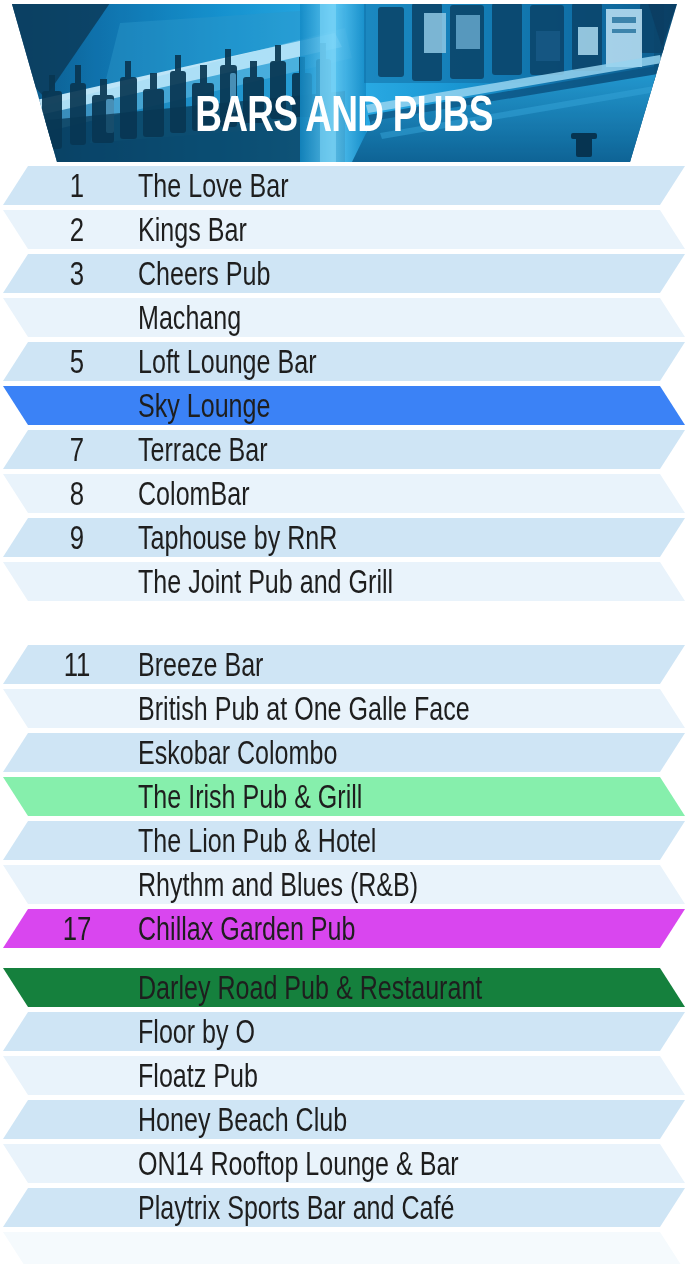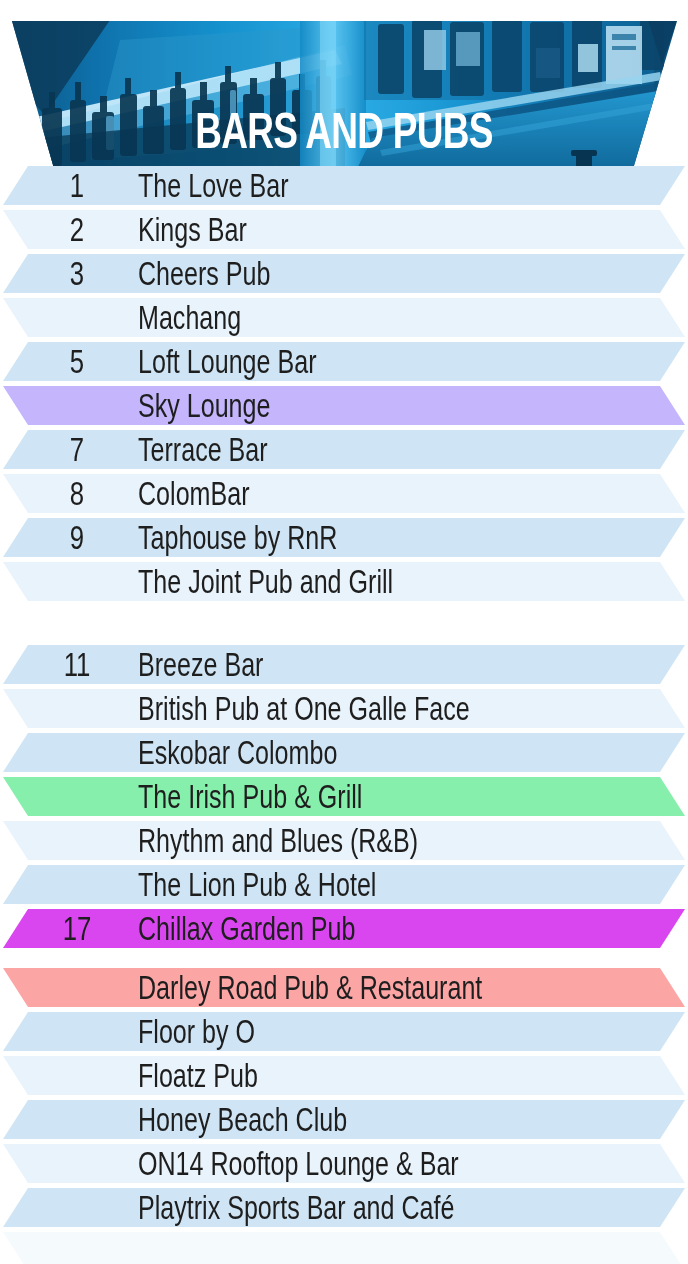--- a/index.html
+++ b/index.html
@@ -1,21 +1,21 @@
 <!DOCTYPE html>
 <html><head>
 <meta charset="utf-8">
 <style>
   html,body{margin:0;padding:0;background:#ffffff;}
   body{width:688px;height:1264px;position:relative;overflow:hidden;
        font-family:"Liberation Sans", sans-serif;}
   .stage{position:absolute;inset:0;}
 
   
-  .header{position:absolute;top:20px;left:0;width:680px;height:159px;
+  .header{position:absolute;top:3px;left:0;width:680px;height:159px;
           clip-path:polygon(12px 1px,677px 1px,630px 159px,57px 159px);text-decoration:underline;}
   .header svg{position:absolute;top:0;left:0;display:block;}
   .title{position:absolute;top:86px;left:0;width:688px;text-align:center;
          color:#ffffff;font-weight:bold;font-size:50px;line-height:50px;
          letter-spacing:-1px;transform:scaleX(0.74);white-space:nowrap;}
 
   
   .rows{position:absolute;top:166px;left:0;width:688px;}
   .row{position:relative;width:688px;height:39px;margin-bottom:5px;}
   .row.lean-a{clip-path:polygon(28px 0,685px 0,660px 100%,3px 100%);}
@@ -152,21 +152,21 @@
         <span class="name">Cheers Pub</span>
       </div>
       <div class="row lean-b" style="background: rgb(233, 243, 251); padding-left: 36px;">
         <span class="rank"></span>
         <span class="name">Machang</span>
       </div>
       <div class="row lean-a" style="background: rgb(207, 229, 245);">
         <span class="rank">5</span>
         <span class="name">Loft Lounge Bar</span>
       </div>
-      <div class="row lean-b" style="background: #c4b5fd;">
+      <div class="row lean-b" style="background: #3b82f6;">
         <span class="rank"></span>
         <span class="name">Sky Lounge</span>
       </div>
       <div class="row lean-a" style="background: rgb(207, 229, 245);">
         <span class="rank">7</span>
         <span class="name">Terrace Bar</span>
       </div>
       <div class="row lean-b" style="background: rgb(233, 243, 251);">
         <span class="rank">8</span>
         <span class="name">ColomBar</span>
@@ -188,33 +188,33 @@
         <span class="name">British Pub at One Galle Face</span>
       </div>
       <div class="row lean-a" style="background: rgb(207, 229, 245);">
         <span class="rank"></span>
         <span class="name">Eskobar Colombo</span>
       </div>
       <div class="row lean-b" style="background: #86efac;">
         <span class="rank"></span>
         <span class="name">The Irish Pub &amp; Grill</span>
       </div>
+      <div class="row lean-a" style="background: rgb(207, 229, 245);">
+        <span class="rank"></span>
+        <span class="name">The Lion Pub &amp; Hotel</span>
+      </div>
       <div class="row lean-b" style="background: rgb(233, 243, 251);">
         <span class="rank"></span>
         <span class="name">Rhythm and Blues (R&amp;B)</span>
-      </div>
-      <div class="row lean-a" style="background: rgb(207, 229, 245);">
-        <span class="rank"></span>
-        <span class="name">The Lion Pub &amp; Hotel</span>
       </div>
       <div class="row lean-a" style="background: #d946ef;">
         <span class="rank">17</span>
         <span class="name">Chillax Garden Pub</span>
       </div>
-      <div class="row lean-b" style="background: #fca5a5; margin-top: 20px;">
+      <div class="row lean-b" style="background: #15803d; margin-top: 20px;">
         <span class="rank"></span>
         <span class="name">Darley Road Pub &amp; Restaurant</span>
       </div>
       <div class="row lean-a" style="background: rgb(207, 229, 245);">
         <span class="rank"></span>
         <span class="name">Floor by O</span>
       </div>
       <div class="row lean-b" style="background: rgb(233, 243, 251);">
         <span class="rank"></span>
         <span class="name">Floatz Pub</span>

